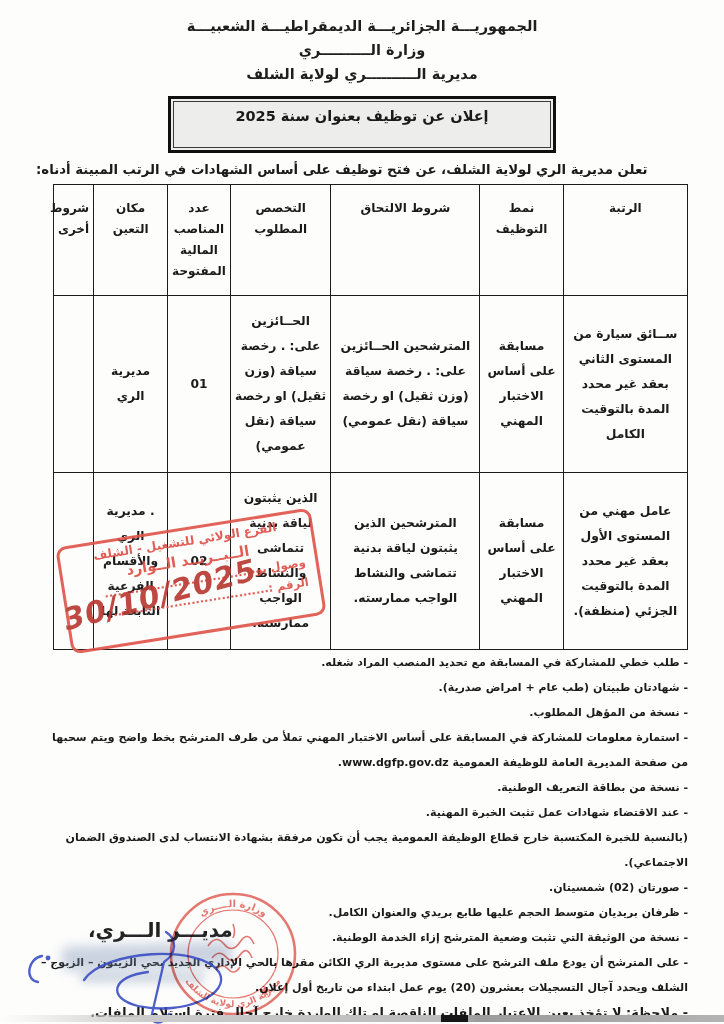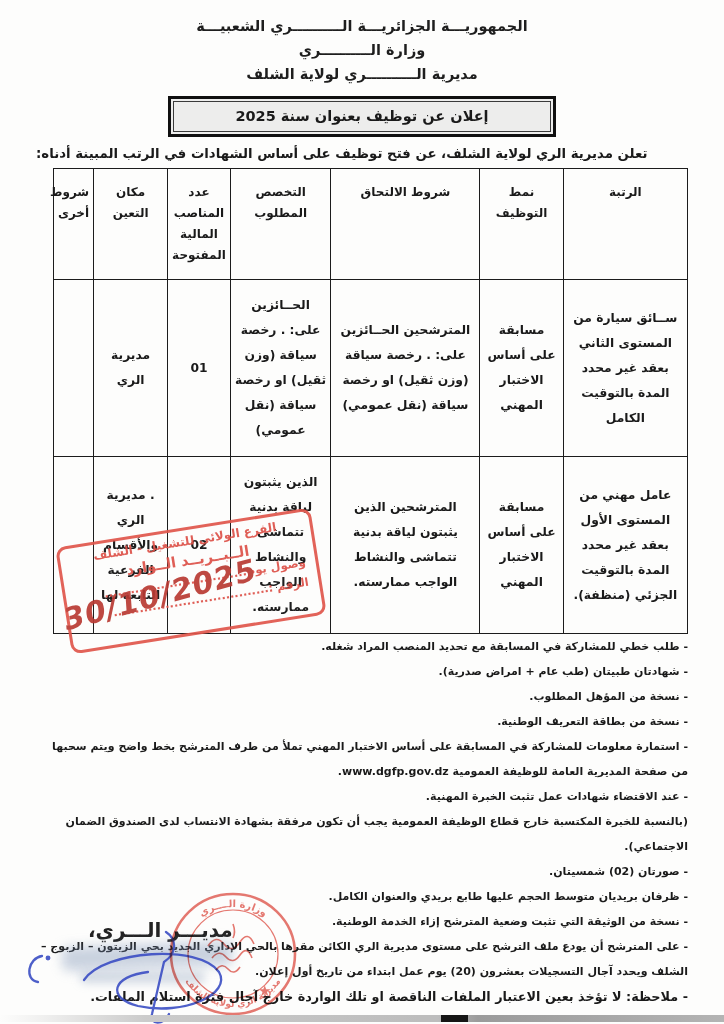--- a/index.html
+++ b/index.html
@@ -2,21 +2,21 @@
 <html lang="ar"><head>
 <meta charset="utf-8">
 <style>
   html,body{margin:0;padding:0;}
   body{background:#e8e8e8;font-family:"DejaVu Sans",sans-serif;}
   .page{position:relative;width:724px;height:1024px;margin:0 auto;background:#fdfdfc;overflow:hidden;color:#1a1a1a;}
   .content{position:absolute;inset:0;padding:14px 36px 0 36px;direction:rtl;}
   
   .hdr{ text-align:center;font-weight:700;font-size:14.5px;line-height:24px;color:#1e1e1e;}
   .title-box{width:378px;margin:10px auto 6px auto;border:3px solid #101010;background:#ededec;padding:2px;}
-  .title-box-inner{border:1px solid #3a3a3a;padding:6px 0 7px 0;text-align:center;font-weight:700;font-size:14.5px;}
+  .title-box-inner{border:1px solid #3a3a3a;padding:6px 0 23px 0;text-align:center;font-weight:700;font-size:14.5px;}
   .intro{font-weight:700;font-size:13.3px;text-align:left;margin:9px 2px 7px 0;}
   
   table.jobs{border-collapse:collapse;table-layout:fixed;width:635px;margin-right:0;font-weight:700;}
   table.jobs th,table.jobs td{border:1.5px solid #1c1c1c;padding:13px 4px;}
   table.jobs th{vertical-align:top;font-size:12px;line-height:21px;height:56px;font-weight:700;}
   table.jobs td{vertical-align:middle;font-size:12.3px;line-height:25px;text-align:center;}
   td.wrapcell{text-align:center;}
   td.count{font-size:15px;}
   tr.r1 td{height:130px;}
   tr.r2 td{height:146px;margin-top:7px;}
@@ -40,21 +40,21 @@
   
   .bottom-strip{position:absolute;left:0;top:1015px;width:724px;height:7px;background:linear-gradient(90deg,rgba(255,255,255,0) 0%,rgba(200,200,200,.25) 6%,#cbcbcb 20%,#bdbdbd 58%,#bdbdbd 60.5%,#9b9b9b 66%,#a9a9a9 86%,#b4b4b4 100%);}
   .bottom-strip-dark{position:absolute;left:441px;top:1015px;width:27px;height:7px;background:#161616;}
 </style>
 </head>
 <body>
 
 <div class="page">
   <div class="content">
 
-    <div class="hdr">الجمهوريـــة الجزائريـــة الــــــــــري الشعبيـــة</div>
+    <div class="hdr">الجمهوريـــة الجزائريـــة الديمقراطيـــة الشعبيـــة</div>
     <div class="hdr">وزارة الــــــــــري</div>
     <div class="hdr">مديرية الــــــــــري لولاية الشلف</div>
 
     <div class="title-box">
       <div class="title-box-inner">إعلان عن توظيف بعنوان سنة 2025</div>
     </div>
 
     <div class="intro">تعلن مديرية الري لولاية الشلف، عن فتح توظيف على أساس الشهادات في الرتب المبينة أدناه:</div>
 
     <table class="jobs">
@@ -96,22 +96,22 @@
           <td class="count">02</td>
           <td>. مديرية الري والأقسام الفرعية التابعة لها</td>
           <td></td>
         </tr>
       </tbody>
     </table>
 
     <div class="item">- طلب خطي للمشاركة في المسابقة مع تحديد المنصب المراد شغله.</div>
     <div class="item">- شهادتان طبيتان (طب عام + امراض صدرية).</div>
     <div class="item">- نسخة من المؤهل المطلوب.</div>
+    <div class="item">- استمارة معلومات للمشاركة في المسابقة على أساس الاختبار المهني تملأ من طرف المترشح بخط واضح ويتم سحبها من صفحة المديرية العامة للوظيفة العمومية www.dgfp.gov.dz.</div>
     <div class="item">- نسخة من بطاقة التعريف الوطنية.</div>
-    <div class="item">- استمارة معلومات للمشاركة في المسابقة على أساس الاختبار المهني تملأ من طرف المترشح بخط واضح ويتم سحبها من صفحة المديرية العامة للوظيفة العمومية www.dgfp.gov.dz.</div>
     <div class="item">- عند الاقتضاء شهادات عمل تثبت الخبرة المهنية.</div>
     <div class="item">(بالنسبة للخبرة المكتسبة خارج قطاع الوظيفة العمومية يجب أن تكون مرفقة بشهادة الانتساب لدى الصندوق الضمان الاجتماعي).</div>
     <div class="item">- صورتان (02) شمسيتان.</div>
     <div class="item">- ظرفان بريديان متوسط الحجم عليها طابع بريدي والعنوان الكامل.</div>
     <div class="item">- نسخة من الوثيقة التي تثبت وضعية المترشح إزاء الخدمة الوطنية.</div>
 
     <div class="item">- على المترشح أن يودع ملف الترشح على مستوى مديرية الري الكائن مقرها بالحي الإداري الجديد بحي الزيتون – الزبوج – الشلف ويحدد آجال التسجيلات بعشرون (20) يوم عمل ابتداء من تاريخ أول إعلان.</div>
     <div class="note-line"><span>- ملاحظة:</span> <span class="note-rest">لا تؤخذ بعين الاعتبار الملفات الناقصة او تلك الواردة خارج آجال فترة استلام الملفات.</span></div>
 
   </div>

